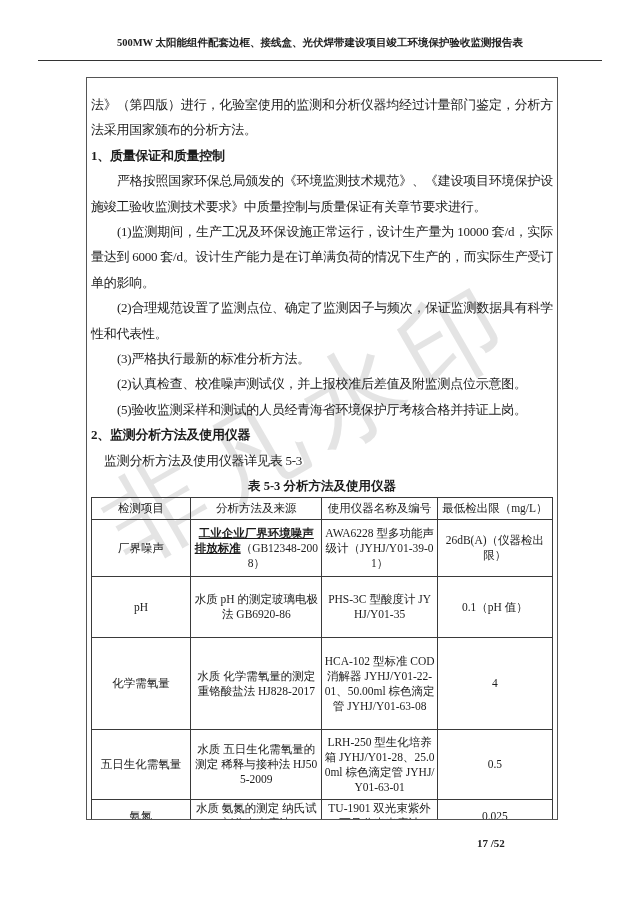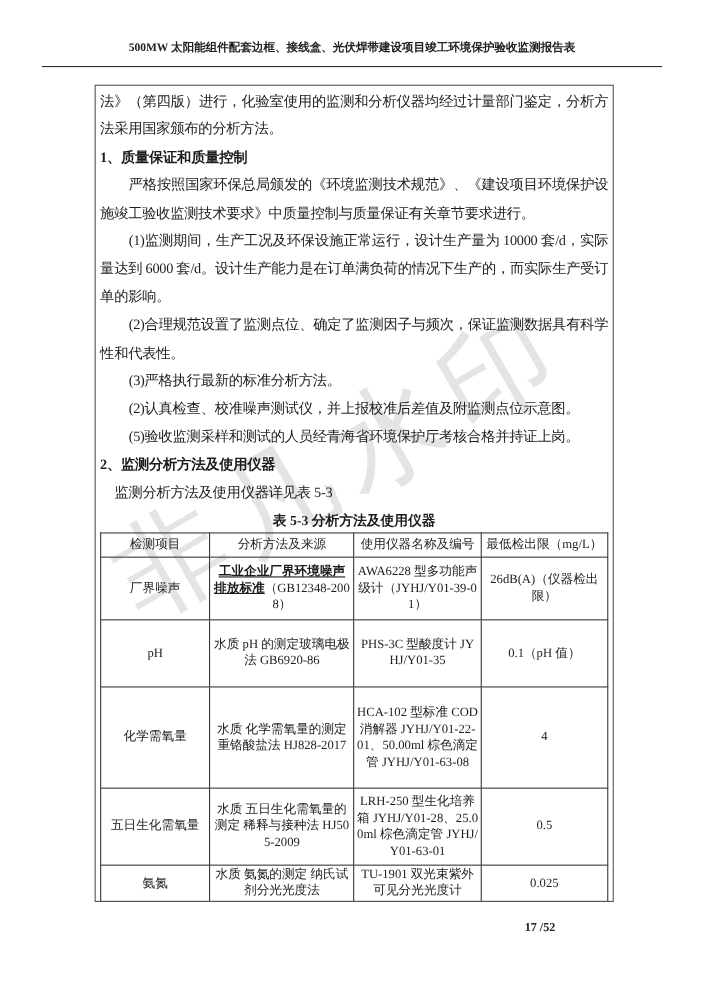--- a/index.html
+++ b/index.html
@@ -37,21 +37,21 @@
     position: absolute; top: 60px; left: 38px; width: 564px;
     border-top: 1.5px solid #333;
     z-index: 1;
   }
 
   .content-box {
     position: absolute; left: 86px; top: 77px;
     width: 472px; height: 743px;
     box-sizing: border-box;
     border: 1px solid #555;
-    padding: 1px 4px 4px 4px;
+    padding: 14px 4px 4px 4px;
     z-index: 1;
     overflow: hidden;
   }
 
   .para {
     margin: 0;
     font-size: 13px;
     line-height: 25.4px;
     letter-spacing: -0.25px;
     text-align: justify;

